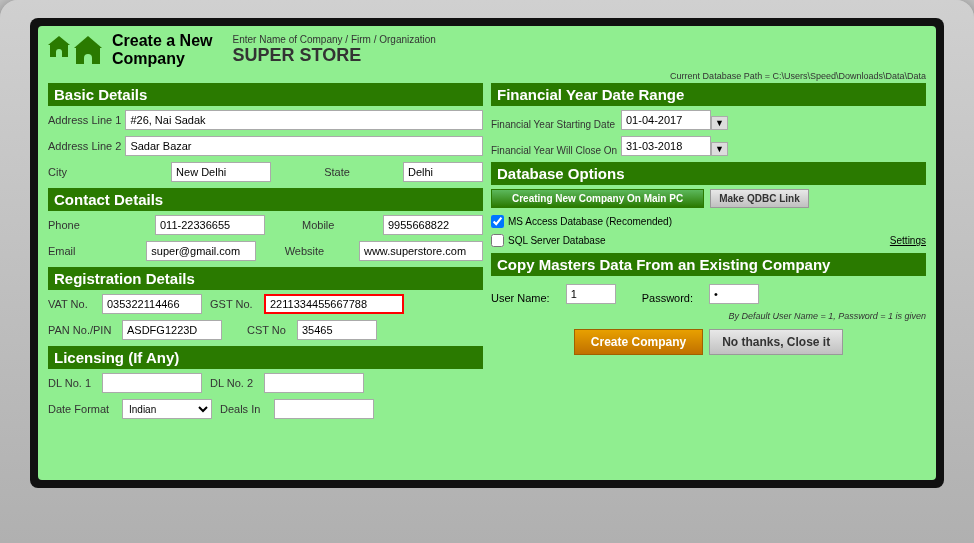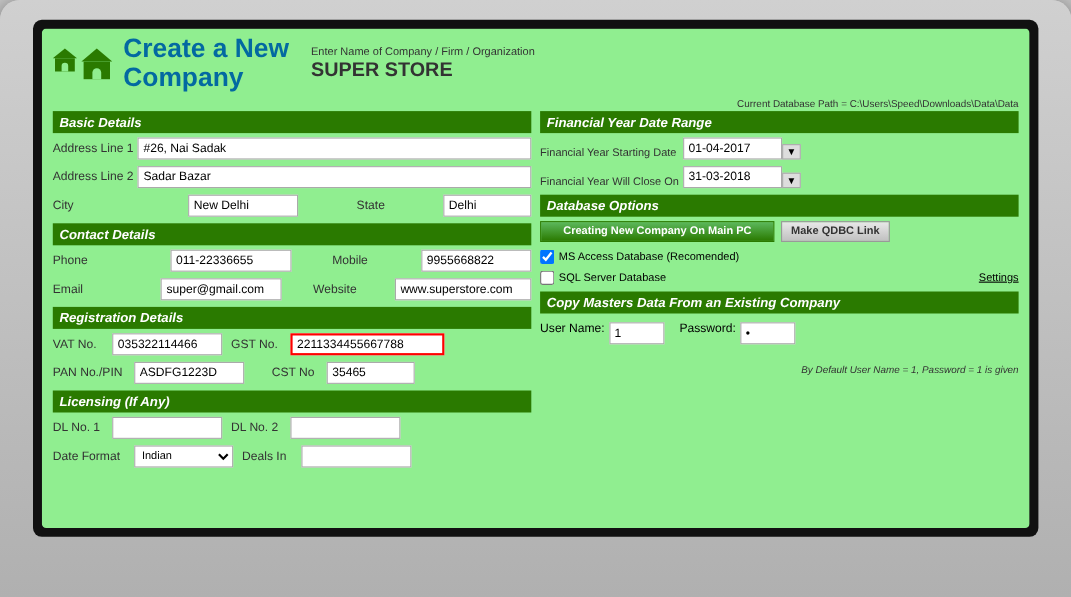--- a/index.html
+++ b/index.html
@@ -109,23 +109,23 @@
     .house-small .house-body {
       width: 18px;
       height: 12px;
     }
     .house-small .house-door {
       width: 6px;
       height: 8px;
     }
 
     .app-title {
-      font-size: 24px;
-      font-weight: bold;
-      color: #0369a1;
+      font-size: 16px;
+      font-weight: bold;
+      color: #000000;
       line-height: 1.1;
     }
 
     .company-name-area {
       display: flex;
       flex-direction: column;
     }
 
     .company-name-label {
       font-size: 10px;
@@ -164,23 +164,22 @@
       flex: 1;
       display: flex;
       flex-direction: column;
       gap: 4px;
     }
 
     .section-header {
       background: #2a7a00;
       color: white;
       font-weight: bold;
-      font-size: 12px;
+      font-size: 15px;
       padding: 3px 6px;
-      font-style: italic;
     }
 
     .form-row {
       display: flex;
       align-items: center;
       gap: 4px;
       margin-bottom: 2px;
       justify-content: space-between;
     }
 
@@ -270,23 +269,23 @@
     .copy-masters-row {
       display: flex;
       align-items: center;
       gap: 4px;
       font-size: 10px;
       margin-bottom: 2px;
     }
 
     .super-user-row {
       display: flex;
-      align-items: flex-start;
-      gap: 4px;
-      margin-bottom: 14px;
+      align-items: flex-end;
+      gap: 16px;
+      margin-bottom: 3px;
       font-size: 11px;
     }
 
     .default-note {
       font-size: 9px;
       color: #333;
       text-align: right;
       font-style: italic;
     }
 
@@ -502,20 +501,24 @@
 
 
               <div class="super-user-row" style="margin-top:4px;">
                 <span>User Name:</span>
                 <input class="form-input" style="width: 50px;" type="text" value="1">
                 <span style="margin-left:10px;">Password:</span>
                 <input class="form-input" style="width: 50px;" type="password" value="*">
               </div>
               <div class="default-note">By Default User Name = 1,  Password = 1 is given</div>
 
+              <div class="create-company-row">
+                <button class="btn-create">Create Company</button>
+                <button class="btn-close">No thanks, Close it</button>
+              </div>
             </div>
           </div>
         </div>
       </div>
     </div>
   </div>
 
 </div>
 
 </body></html>

